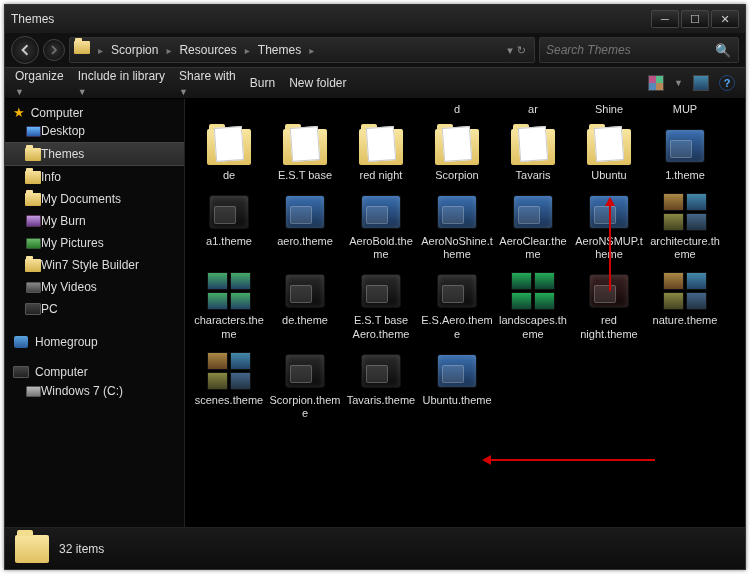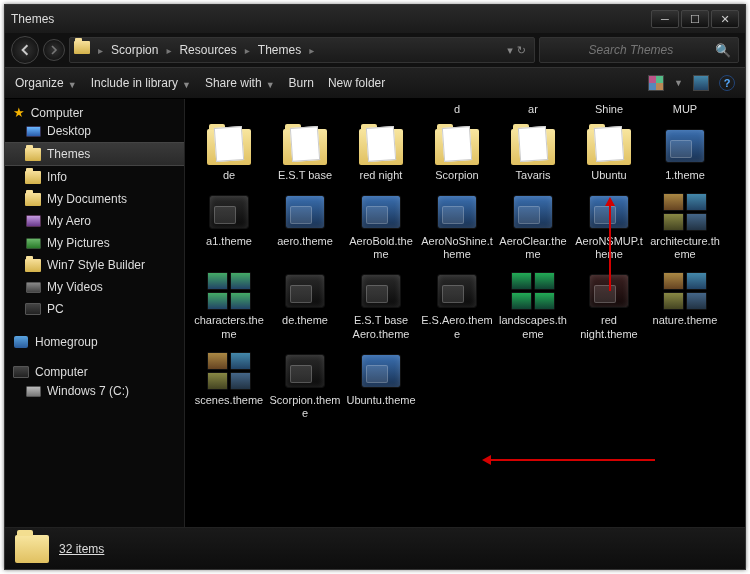--- a/index.html
+++ b/index.html
@@ -38,42 +38,42 @@
   }
   .crumb-icon { width:18px; height:18px; margin-right:4px; }
   .crumb { color:#ddd; font-size:12px; padding:2px 6px; cursor:pointer; }
   .crumb-sep { color:#777; font-size:10px; padding:0 2px; }
   .crumb-end { margin-left:auto; display:flex; gap:4px; color:#888; font-size:11px; padding-right:4px;}
   .searchbox {
     width:200px; height:26px; background:linear-gradient(#2a2a2a,#1a1a1a);
     border:1px solid #333; border-radius:2px; display:flex; align-items:center; padding:0 6px;
   }
   .searchbox input {
-    flex:1; background:transparent; border:none; outline:none; color:#888; font-size:12px; font-style:italic;text-align:center;
+    flex:1; background:transparent; border:none; outline:none; color:#888; font-size:12px; font-style:italic;
   }
   .search-icon { color:#888; font-size:13px; }
   
   .toolbar {
     height:32px; background:linear-gradient(#222,#141414); border-top:1px solid #333; border-bottom:1px solid #000;
     display:flex; align-items:center; gap:14px; padding:0 10px; color:#ddd; font-size:12px;
   }
-  .toolbtn { display:flex; align-items:flex-end; gap:4px; cursor:pointer; }
+  .toolbtn { display:flex; align-items:flex-start; gap:4px; cursor:pointer;flex-direction:column; }
   .tool-drop { font-size:9px; color:#888; }
   .toolbar-right { margin-left:auto; display:flex; gap:10px; align-items:center; }
   .toolicon { width:16px; height:16px; border:1px solid #444; background:#222; }
   
   .body { flex:1; display:flex; overflow:hidden; background:#000; }
   
   .navpane {
     width:180px; background:#0a0a0a; border-right:1px solid #222; padding:6px 0; overflow:hidden;
     color:#ddd; font-size:12px;
   }
   .navgroup { margin-bottom:14px; }
   .navitem {
-    display:flex; align-items:center; gap:6px; padding:3px 8px 3px 20px; cursor:pointer;
+    display:flex; align-items:center; padding:3px 8px 3px 20px; cursor:pointer;
   }
   .navhead { padding-left:8px; display:flex; align-items:center; gap:6px; cursor:pointer; }
   .navitem.selected { background:linear-gradient(#3a3a3a,#2a2a2a); border:1px solid #444; border-left:none; border-right:none; }
   .fav-star { color:#f5b301; font-size:13px; }
   .nav-icon { width:16px; height:16px; display:inline-flex; align-items:center; justify-content:center; font-size:12px; }
   .folder-mini { width:16px; height:13px; background:linear-gradient(#f7e09a,#d4b24b); border-radius:1px; position:relative; }
   .folder-mini::before { content:""; position:absolute; top:-3px; left:1px; width:7px; height:3px; background:#f7e09a; border-radius:1px 1px 0 0;}
   .screen-mini { width:15px; height:11px; background:linear-gradient(#6ab7ff,#2a5caa); border:1px solid #335; border-radius:1px;}
   .drive-mini { width:15px; height:11px; background:linear-gradient(#bbb,#777); border:1px solid #555; border-radius:1px;}
   .pic-mini { width:15px; height:11px; background:linear-gradient(#6ab76a,#2a7c2a); border:1px solid #353; border-radius:1px;}
@@ -119,21 +119,21 @@
   .theme-collage div { background:linear-gradient(#4a6,#246); border:1px solid #111; border-radius:1px;}
   .theme-collage.c2 div:nth-child(1){background:linear-gradient(#a84,#642);}
   .theme-collage.c2 div:nth-child(2){background:linear-gradient(#48a,#246);}
   .theme-collage.c2 div:nth-child(3){background:linear-gradient(#884,#442);}
   .theme-collage.c2 div:nth-child(4){background:linear-gradient(#468,#234);}
   .theme-collage.c3 div{background:linear-gradient(#2a5,#143);}
   .label { word-break:break-word; max-width:72px; }
   
   .status {
     height:42px; background:linear-gradient(#1a1a1a,#0d0d0d); border-top:1px solid #222;
-    display:flex; align-items:center; gap:10px; padding:0 10px; color:#ddd; font-size:12px;text-decoration:underline;
+    display:flex; align-items:center; gap:10px; padding:0 10px; color:#ddd; font-size:12px;
   }
   .status .big-folder { width:34px; height:28px; position:relative; }
   .status .big-folder .folder-ico{inset:0;}
   
   .arrow {
     position:absolute; background:#d40000; height:2px; pointer-events:none;
   }
   .arrow::before {
     content:""; position:absolute; left:-8px; top:-4px; border:5px solid transparent; border-right:9px solid #d40000;
   }
@@ -247,21 +247,21 @@
         <div class="navitem">
             <span class="nav-icon">
               <span class="folder-mini"></span>
             </span>
             <span>My Documents</span>
           </div>
         <div class="navitem">
             <span class="nav-icon">
               <span class="music-mini"></span>
             </span>
-            <span>My Aero</span>
+            <span>My Burn</span>
           </div>
         <div class="navitem">
             <span class="nav-icon">
               <span class="pic-mini"></span>
             </span>
             <span>My Pictures</span>
           </div>
         <div class="navitem">
             <span class="nav-icon">
               <span class="folder-mini"></span>
@@ -506,20 +506,26 @@
             <span class="label">scenes.theme</span>
           </div>
           <div class="item">
             <div class="thumb">
               <div class="theme-ico dark"></div>
             </div>
             <span class="label">Scorpion.theme</span>
           </div>
           <div class="item">
             <div class="thumb">
+              <div class="theme-ico dark"></div>
+            </div>
+            <span class="label">Tavaris.theme</span>
+          </div>
+          <div class="item">
+            <div class="thumb">
               <div class="theme-ico "></div>
             </div>
             <span class="label">Ubuntu.theme</span>
           </div>
         </div>
     </div>
   </div>
 
   <div class="status">
     <div class="big-folder">

